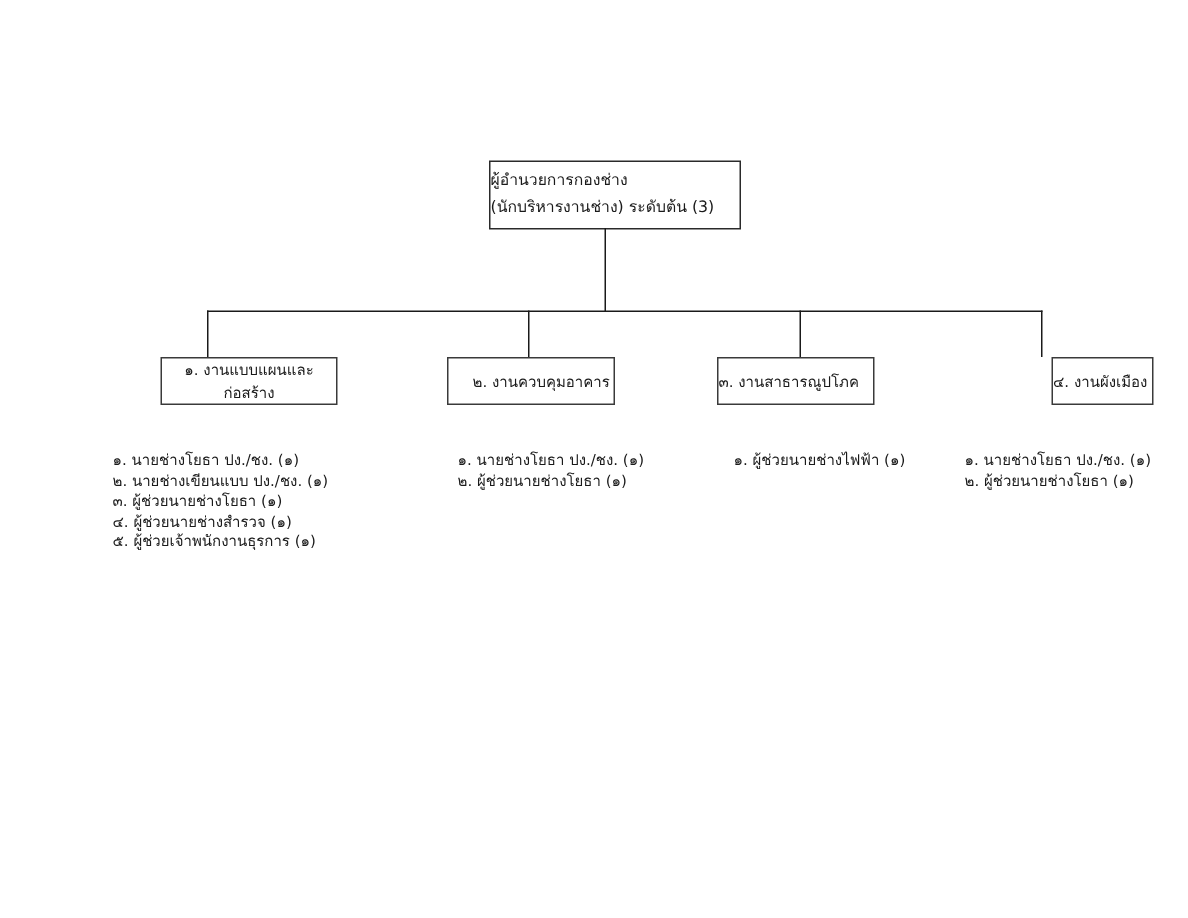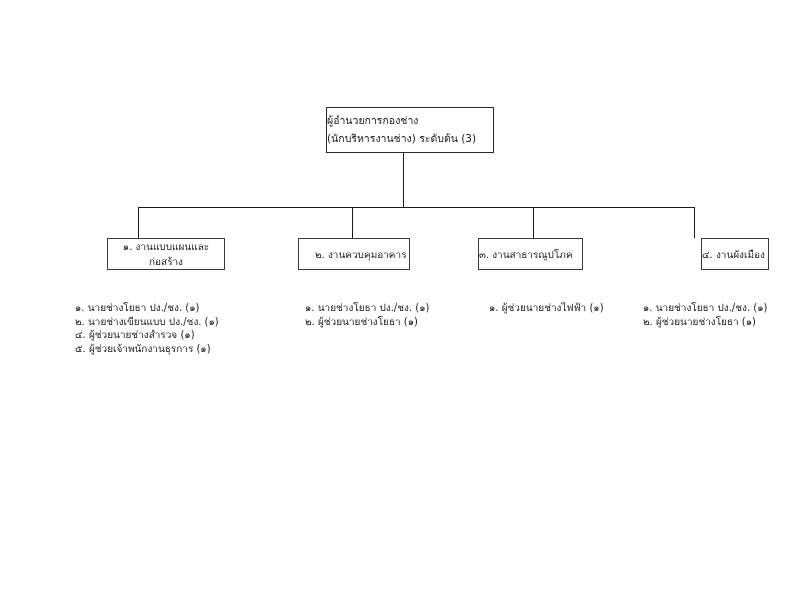--- a/index.html
+++ b/index.html
@@ -107,20 +107,21 @@
   <div class="org-box dept-box dept-box-3">
     <div>๓. งานสาธารณูปโภค</div>
   </div>
   <div class="org-box dept-box dept-box-4">
     <div>๔. งานผังเมือง</div>
   </div>
 
   <div class="staff-list staff-list-1">
       <div class="staff-line">๑. นายช่างโยธา ปง./ชง. (๑)</div>
       <div class="staff-line">๒. นายช่างเขียนแบบ ปง./ชง. (๑)</div>
+      <div class="staff-line">๓. ผู้ช่วยนายช่างโยธา (๑)</div>
       <div class="staff-line">๔. ผู้ช่วยนายช่างสำรวจ (๑)</div>
       <div class="staff-line">๕. ผู้ช่วยเจ้าพนักงานธุรการ (๑)</div>
     </div>
   <div class="staff-list staff-list-2">
       <div class="staff-line">๑. นายช่างโยธา ปง./ชง. (๑)</div>
       <div class="staff-line">๒. ผู้ช่วยนายช่างโยธา (๑)</div>
     </div>
   <div class="staff-list staff-list-3">
       <div class="staff-line">๑. ผู้ช่วยนายช่างไฟฟ้า (๑)</div>
     </div>

